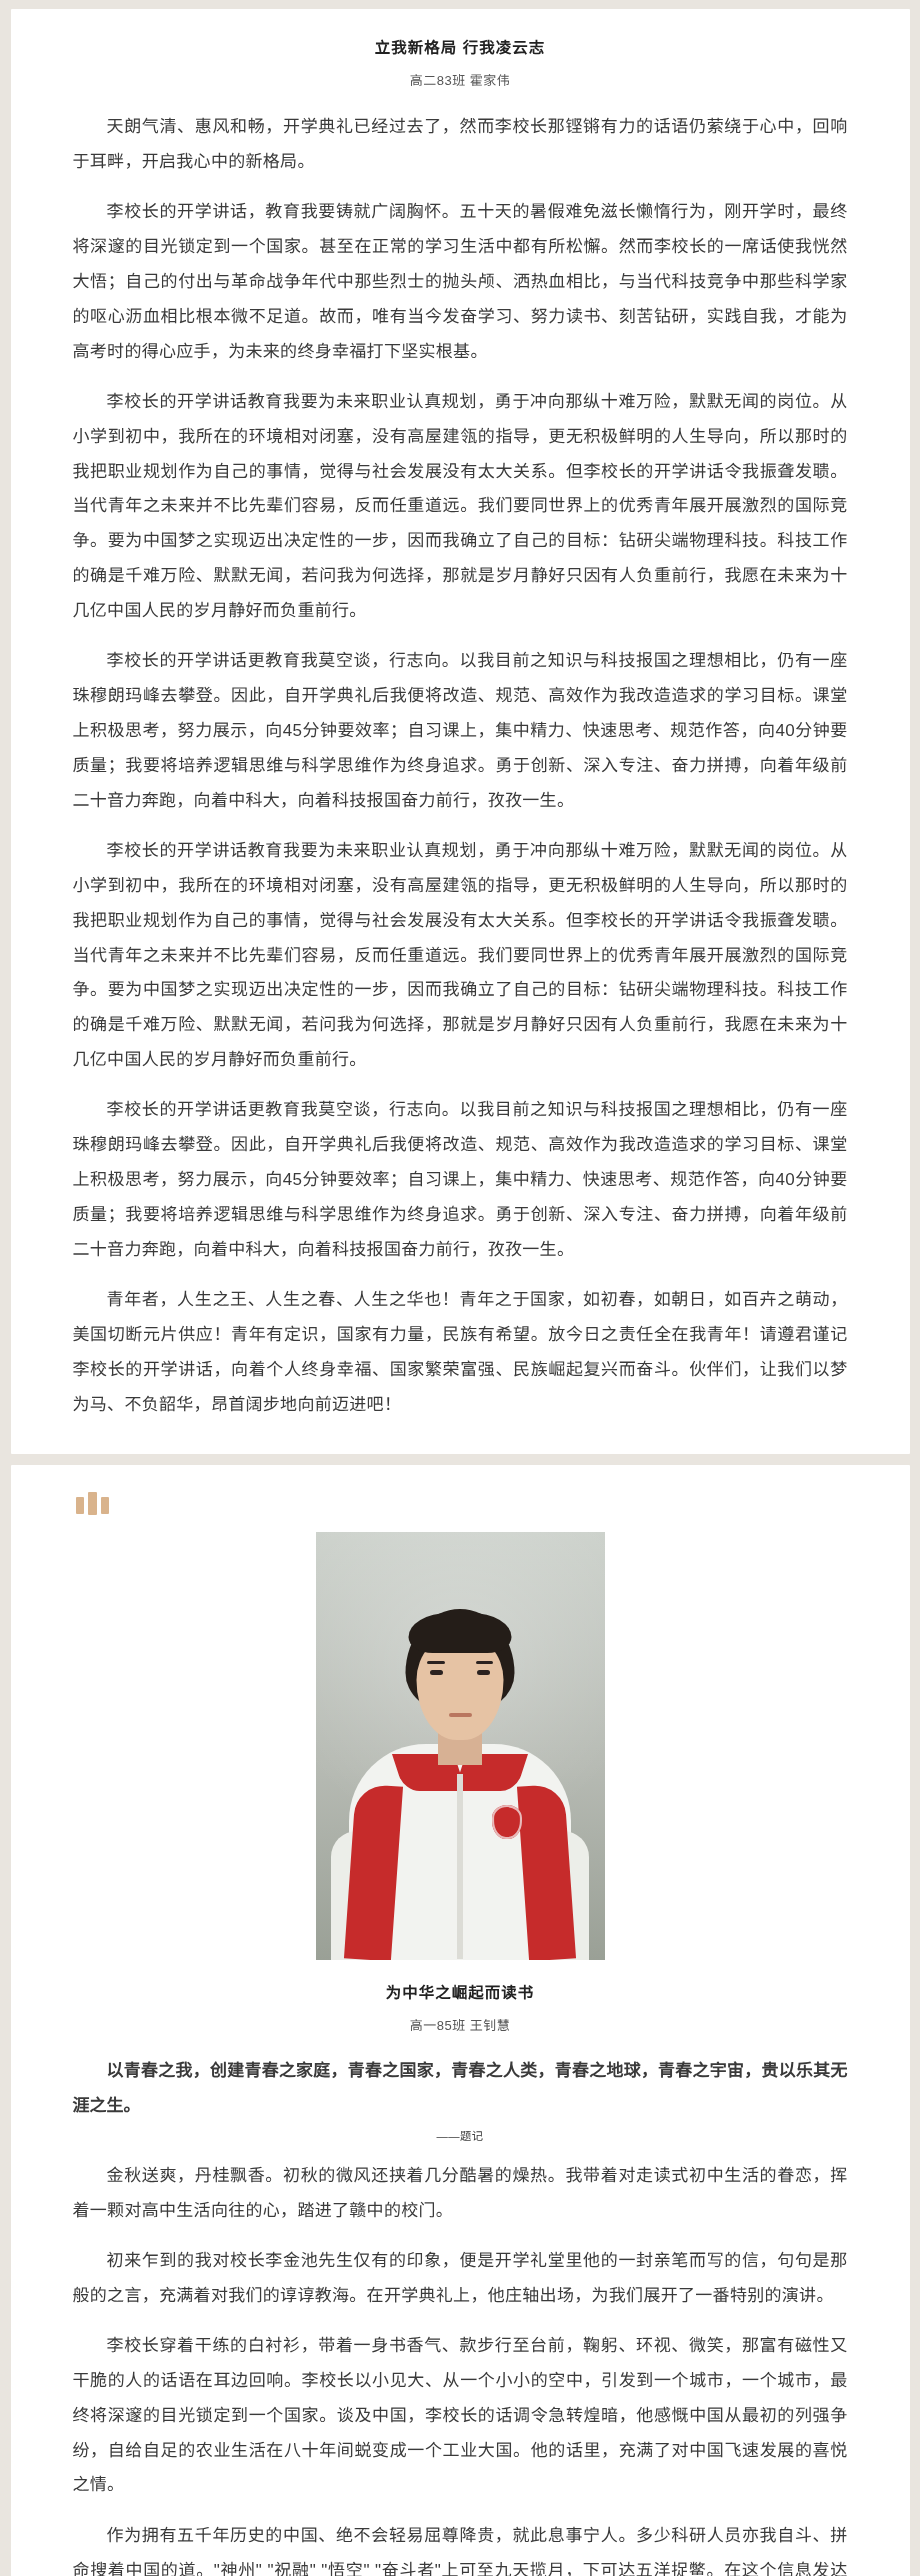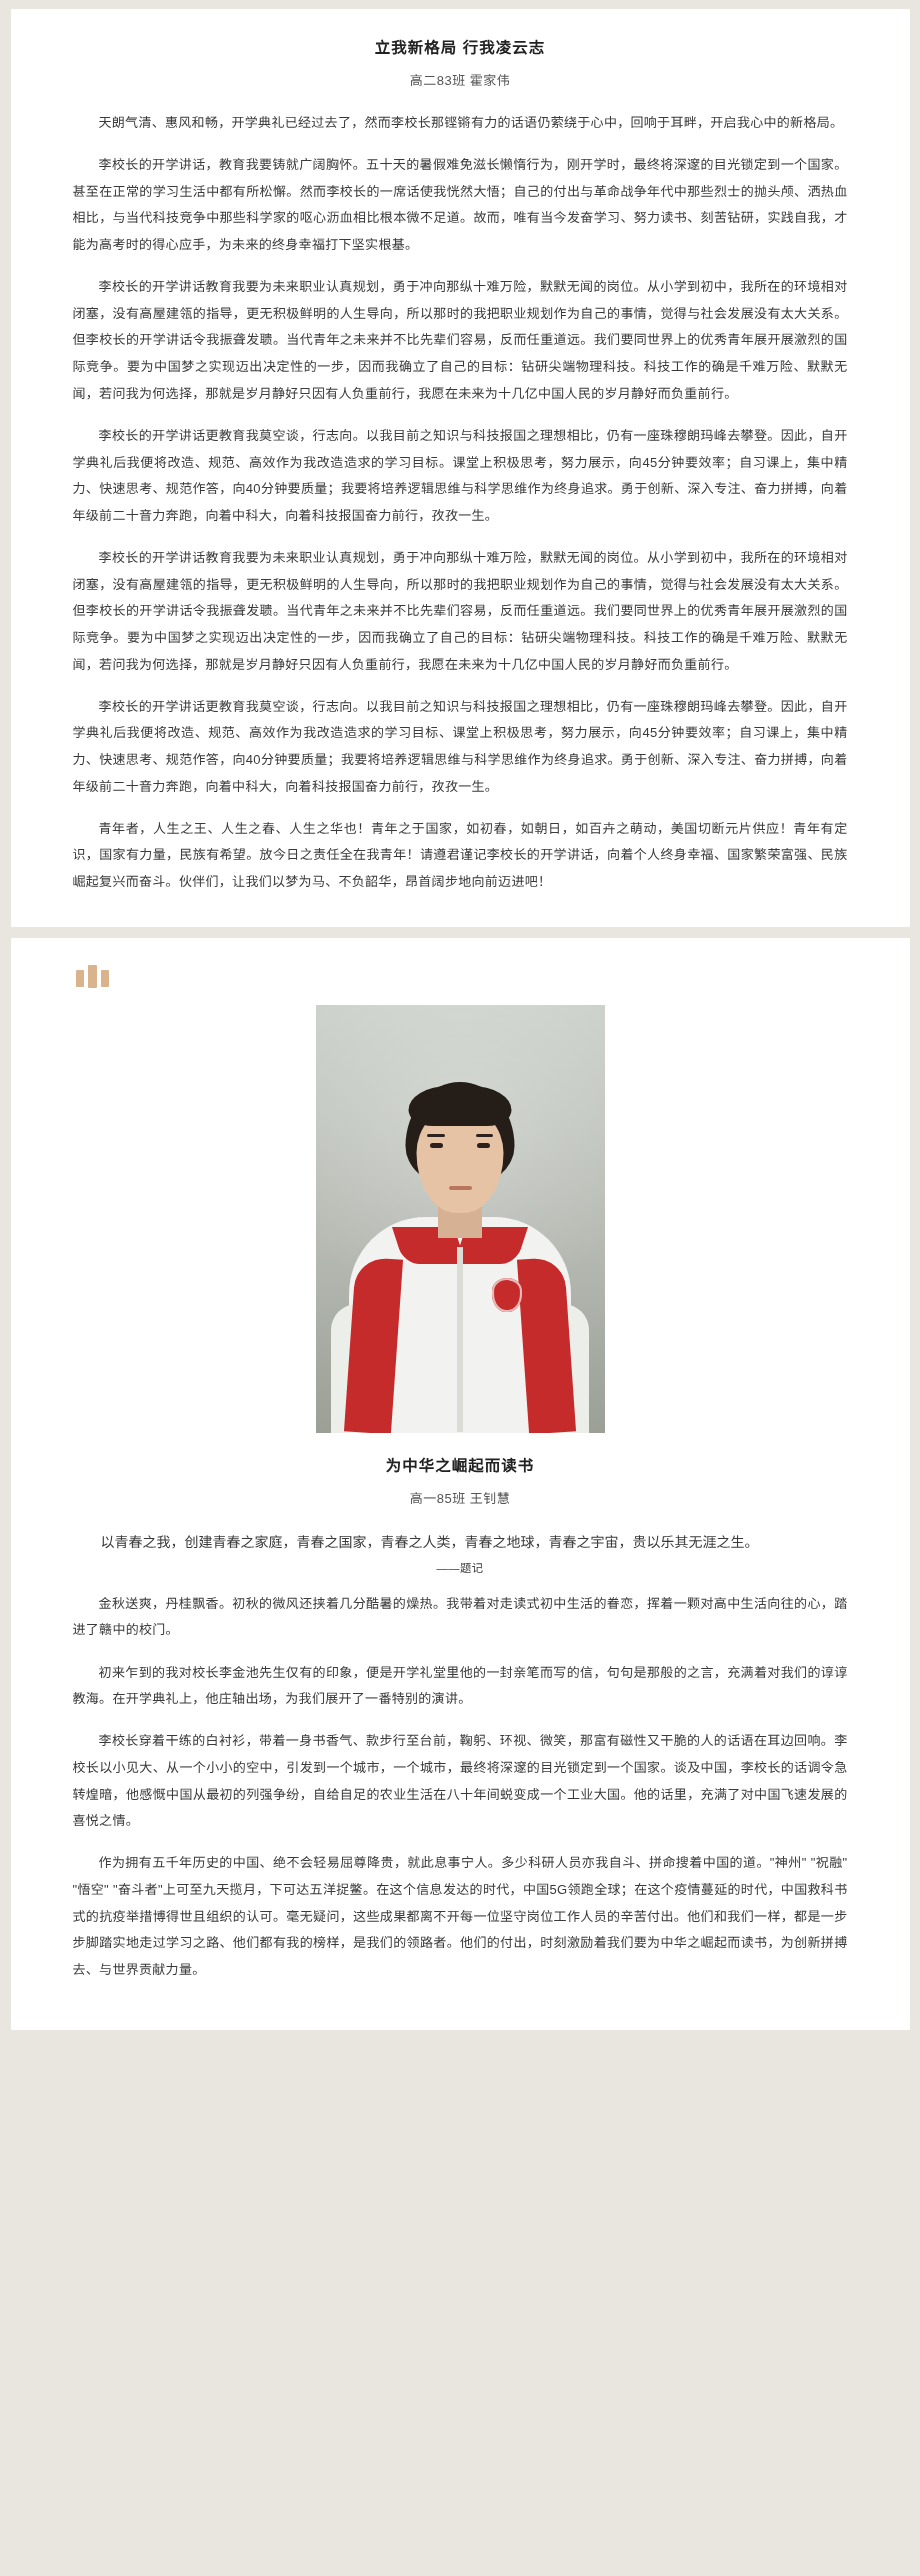--- a/index.html
+++ b/index.html
@@ -37,21 +37,21 @@
     margin: 0 0 9.3px 0;
   }
   .title-sub {
     text-align: center;
     font-size: 13px;
     color: #555555;
     letter-spacing: 0.5px;
     margin: 0 0 20.6px 0;
   }
   p.para {
-    font-size: 13px;
+    font-size: 17px;
     line-height: 2.05;
     color: #3a3a3a;
     text-align: justify;
     text-indent: 2em;
     margin: 0 0 15.5px 0;
     letter-spacing: 0.3px;
   }
   p.para.last {
     margin-bottom: 0;
   }
@@ -187,26 +187,27 @@
   .photo .arm-l { left: 50%; margin-left: -129px; border-radius: 26px 0 0 0; }
   .photo .arm-r { left: 50%; margin-left: 72px; border-radius: 0 26px 0 0; }
   .sig {
     text-align: center;
     font-size: 11.3px;
     color: #3a3a3a;
     margin: -3.1px 0 15.5px 0;
     letter-spacing: 0.5px;
   }
   .quote {
-    font-size: 14px;
+    font-size: 17px;
     line-height: 2.05;
     color: #3a3a3a;
     text-align: justify;
     text-indent: 2em;
     margin: 0 0 6.2px 0;
+    font-weight: bold;
   }
 </style>
 </head>
 <body>
 
 <div class="page">
 
   <div class="card">
     <h1 class="title-main">立我新格局 行我凌云志</h1>
     <div class="title-sub">高二83班 霍家伟</div>

